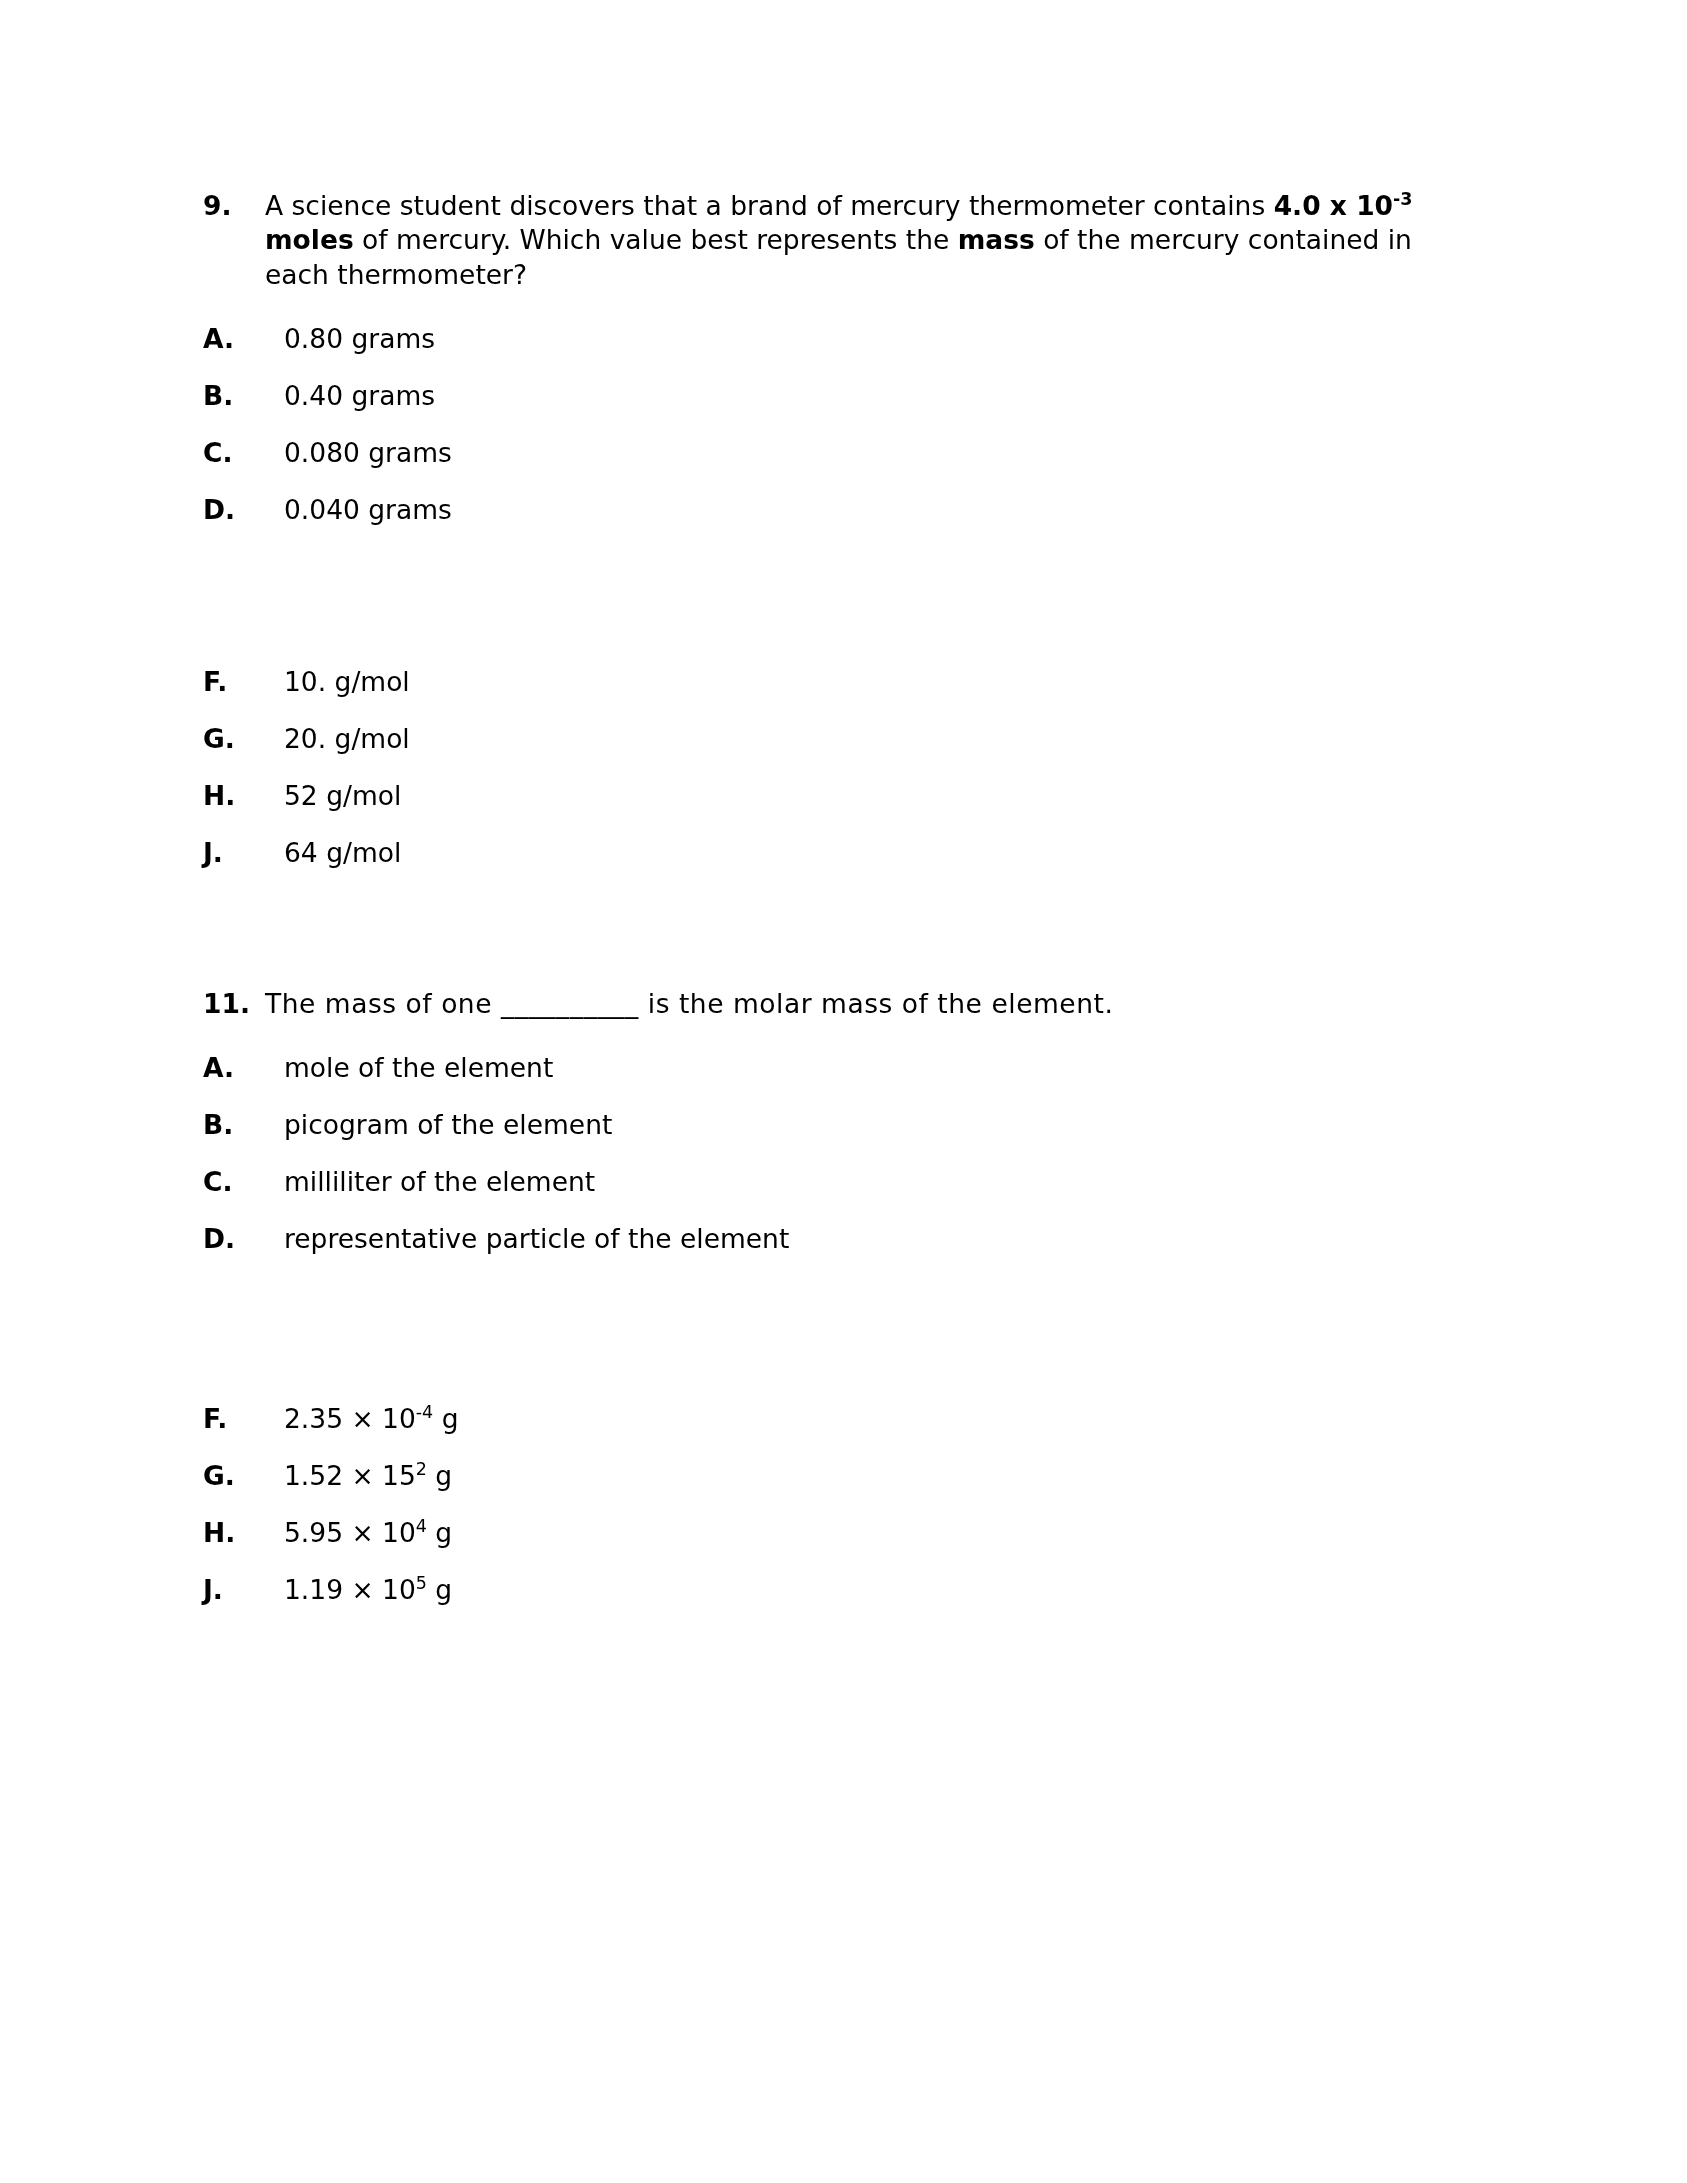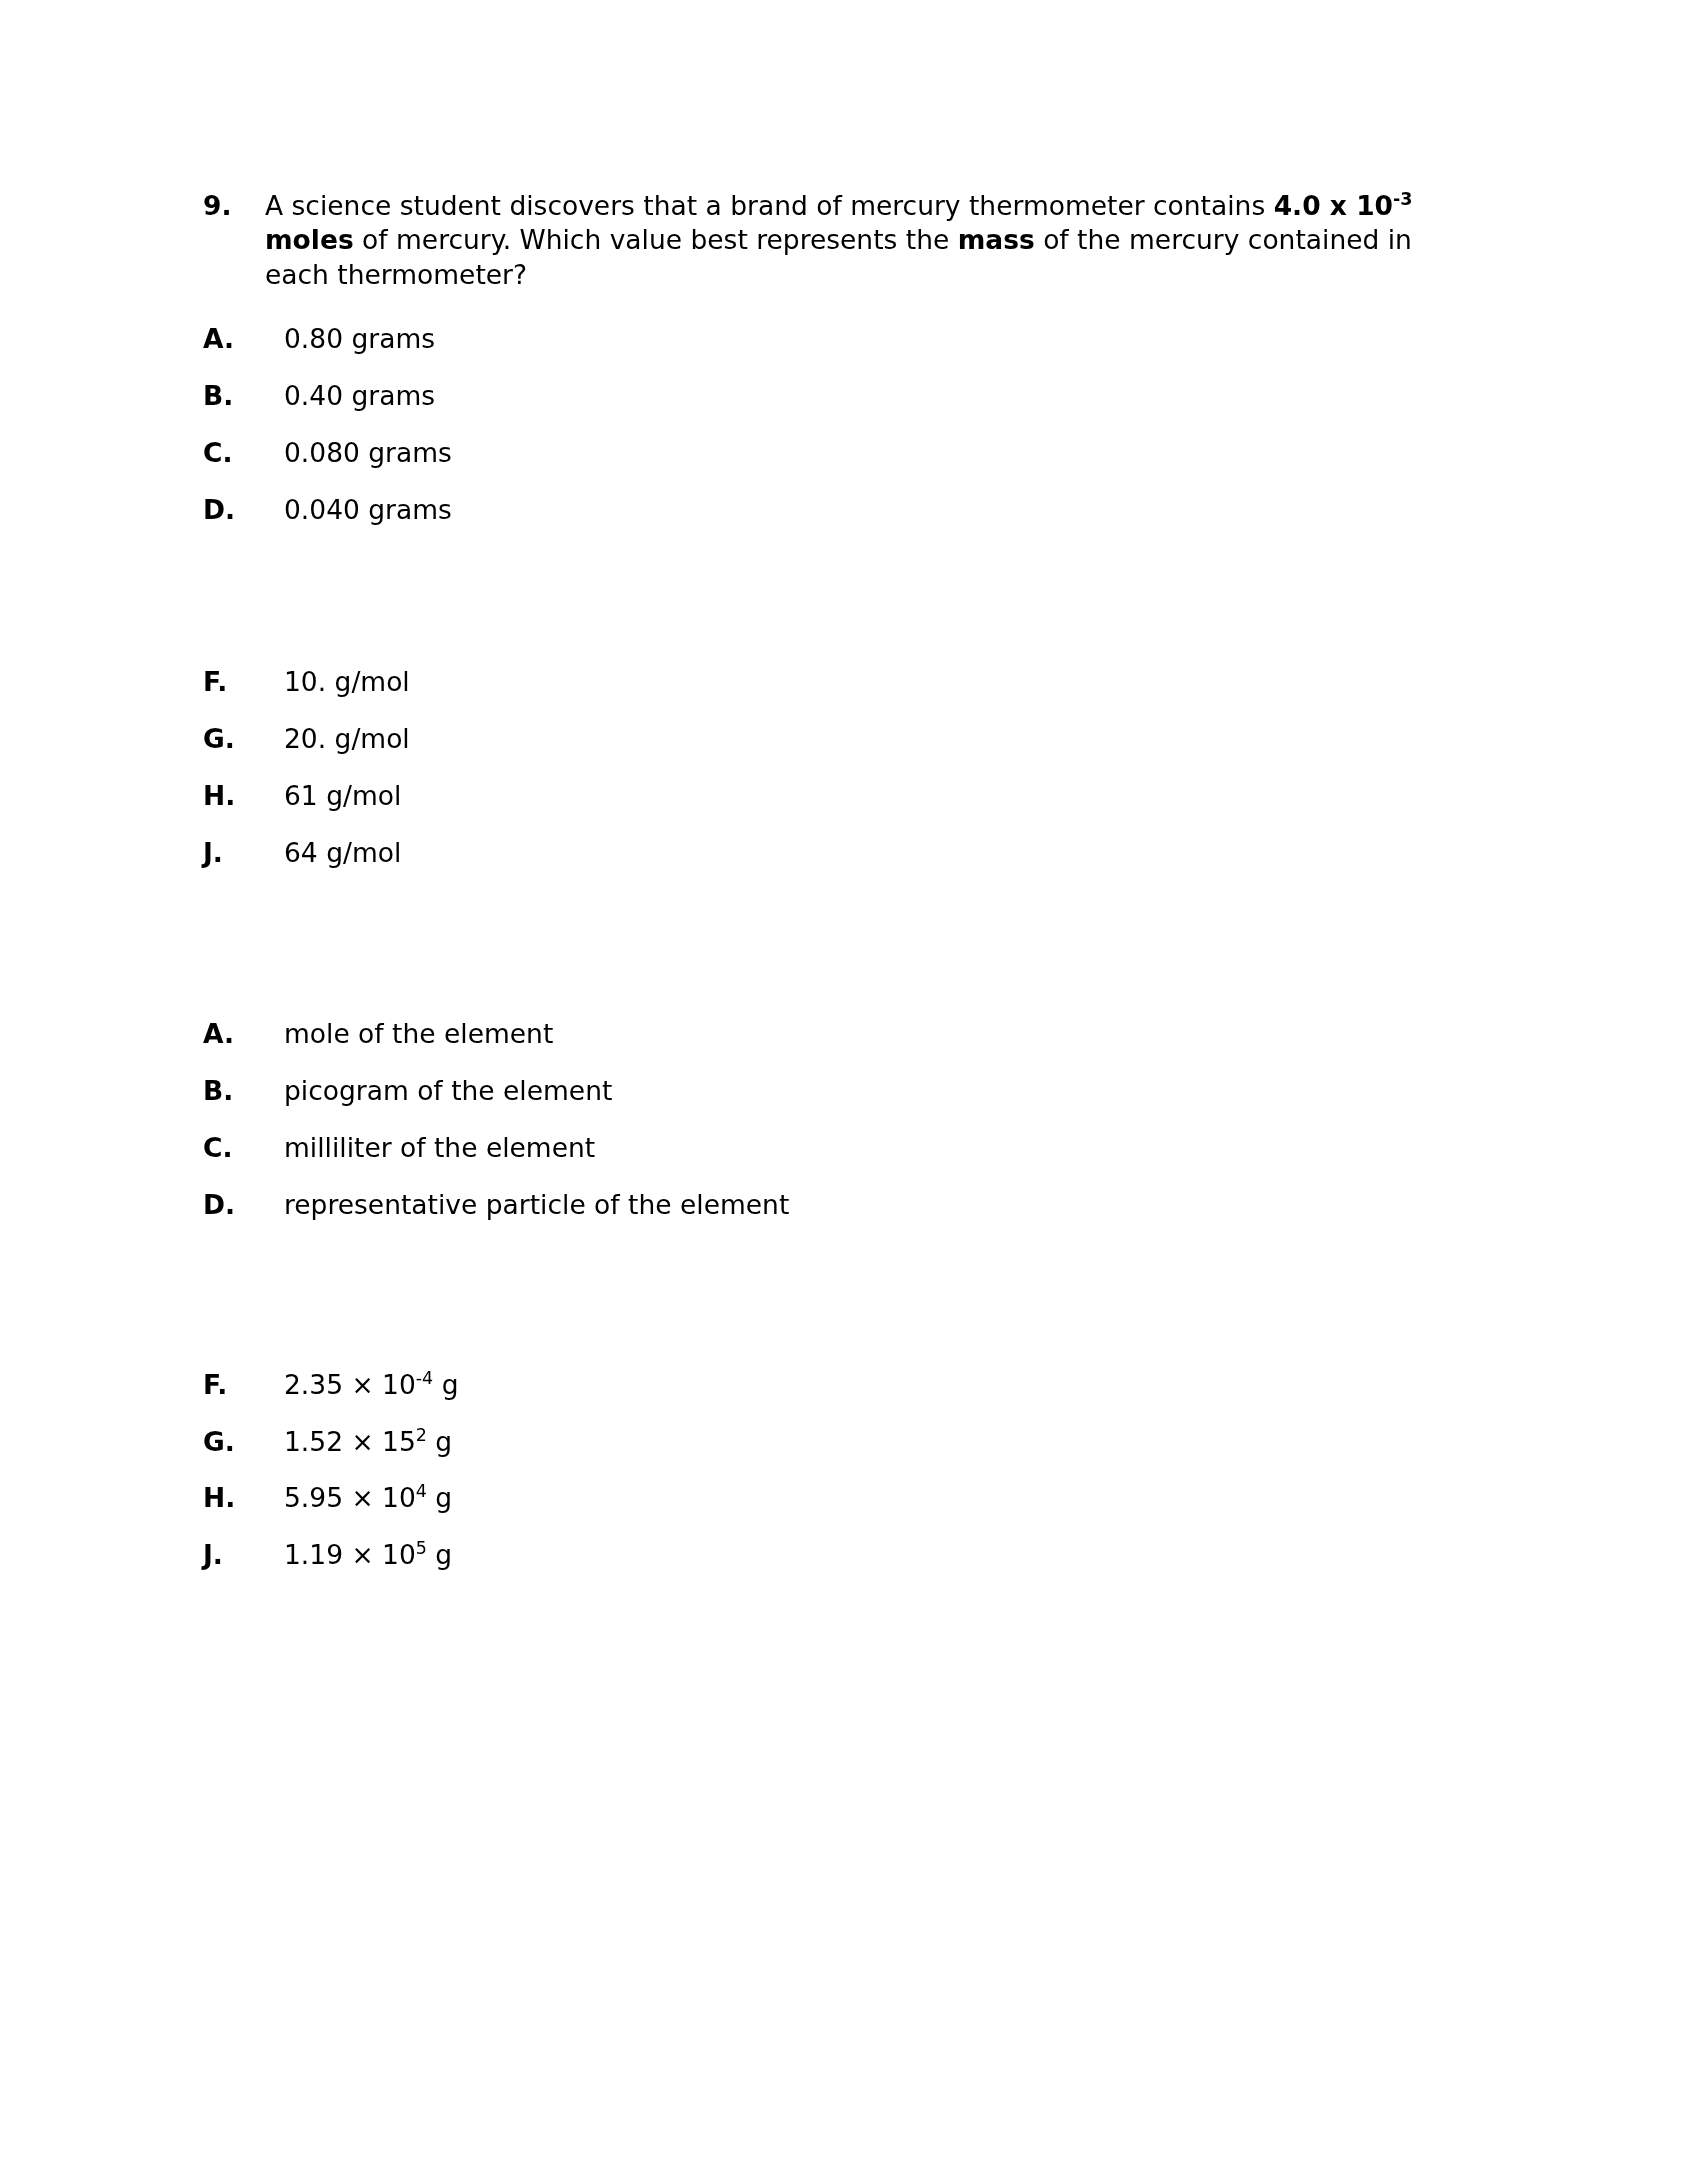--- a/index.html
+++ b/index.html
@@ -116,32 +116,36 @@
       <div class="choice">
         <span class="c-letter">F.</span>
         <span class="c-text">10. g/mol</span>
       </div>
       <div class="choice">
         <span class="c-letter">G.</span>
         <span class="c-text">20. g/mol</span>
       </div>
       <div class="choice">
         <span class="c-letter">H.</span>
-        <span class="c-text">61 g/mol</span>
+        <span class="c-text">52 g/mol</span>
       </div>
       <div class="choice">
         <span class="c-letter">J.</span>
         <span class="c-text">64 g/mol</span>
       </div>
     </div>
   </div>
 
   <div class="gap-q11"></div>
 
   <div class="question">
+    <div class="q-stem">
+      <span class="q-num">11.</span>
+      <span class="q-text blank">The mass of one __________ is the molar mass of the element.</span>
+    </div>
     <div class="choices">
       <div class="choice">
         <span class="c-letter">A.</span>
         <span class="c-text">mole of the element</span>
       </div>
       <div class="choice">
         <span class="c-letter">B.</span>
         <span class="c-text">picogram of the element</span>
       </div>
       <div class="choice">

